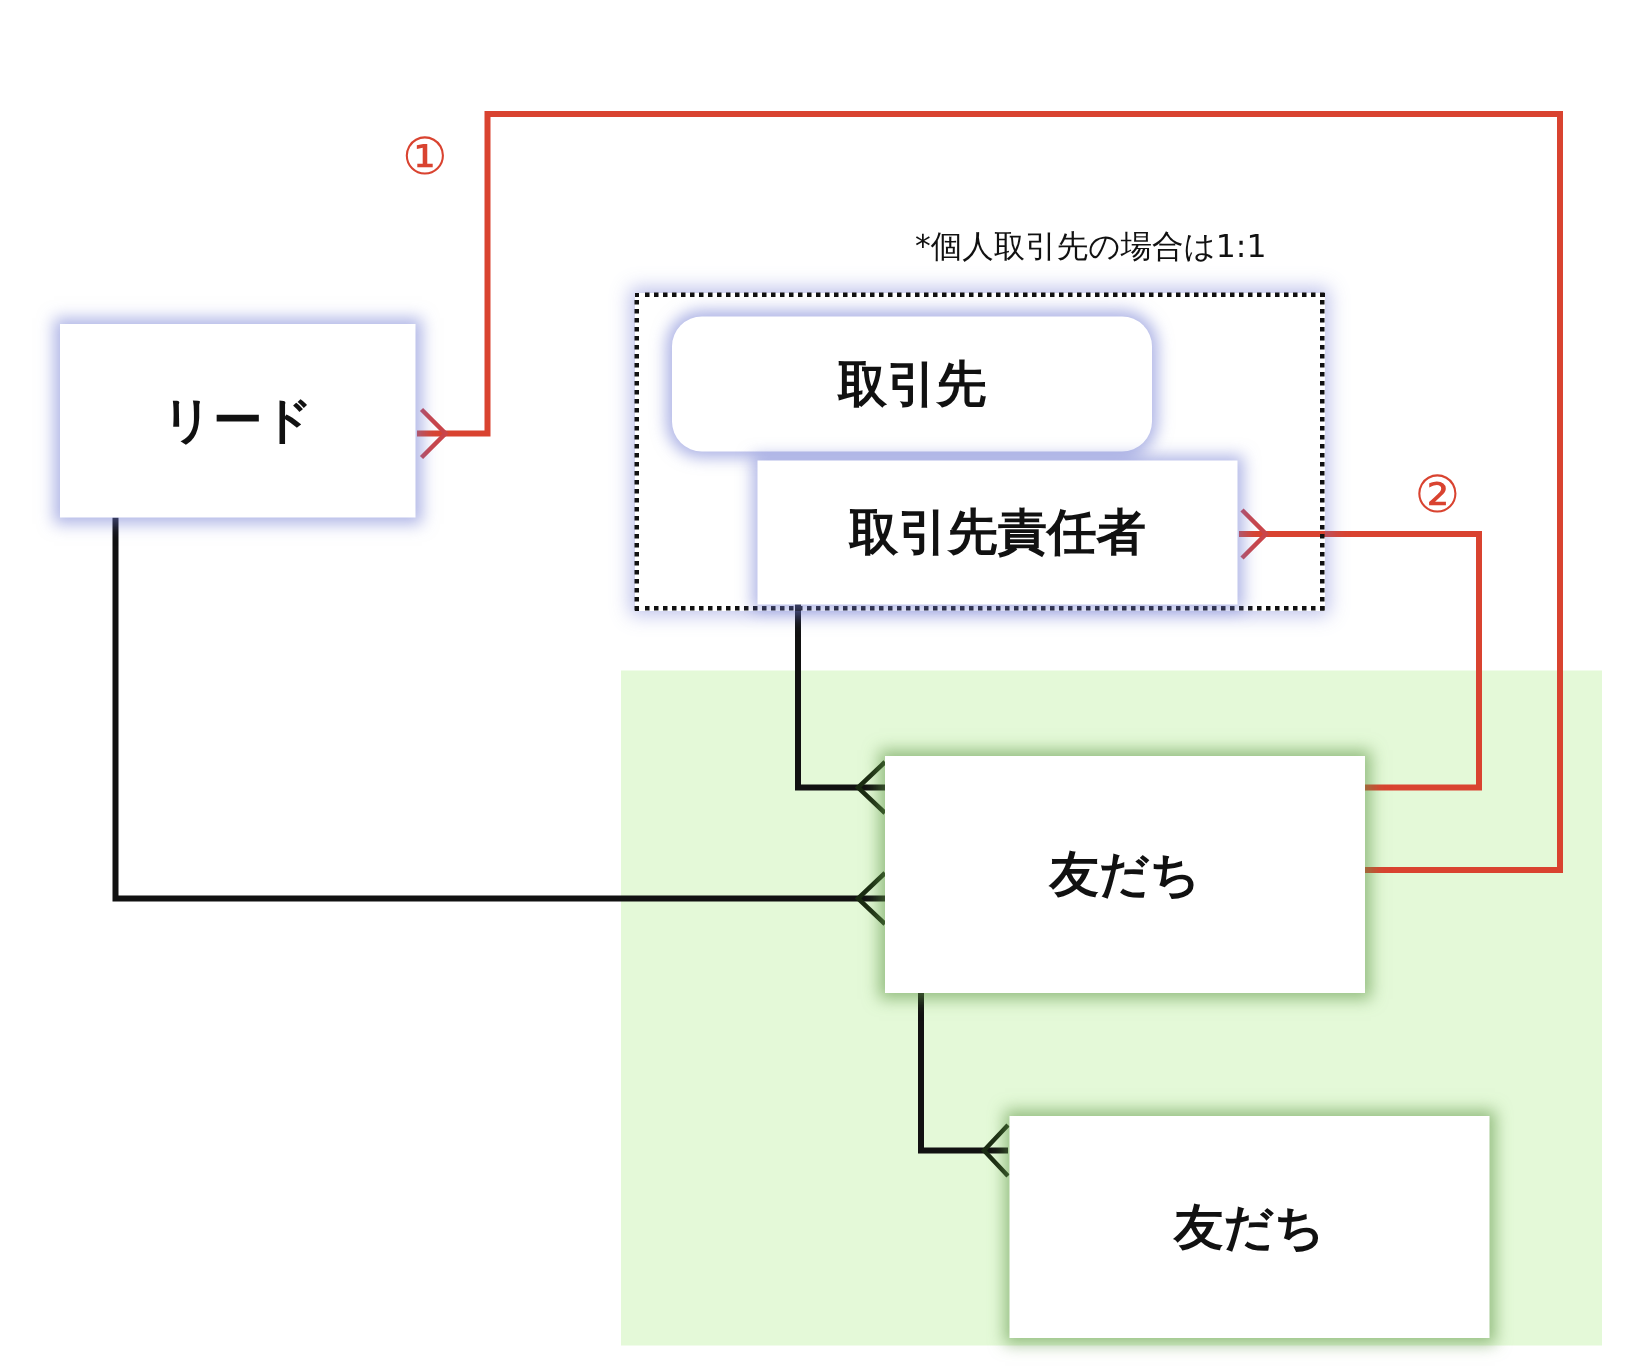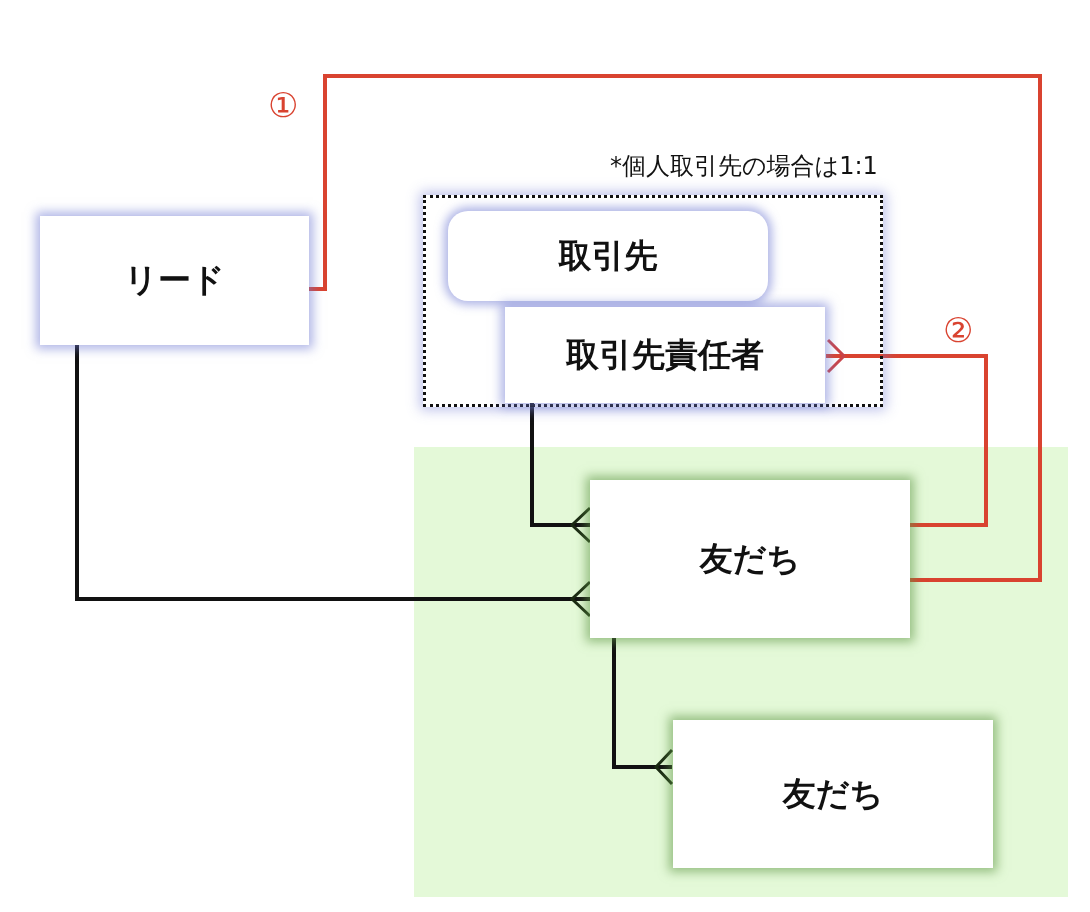--- a/index.html
+++ b/index.html
@@ -2,25 +2,25 @@
 <html><head>
 <meta charset="utf-8">
 <style>
   html, body { margin: 0; padding: 0; background: #ffffff; }
   body { width: 1090px; height: 912px; position: relative; overflow: hidden;
          font-family: "DejaVu Sans", "Liberation Sans", sans-serif; }
   .zone { position: absolute; left: 414px; top: 447px; width: 654px; height: 450px; }
   .entity { position: absolute; background: #ffffff; display: flex; align-items: center; justify-content: center;
             text-align: center; font-weight: bold; color: #111111; font-size: 33px; line-height: 1.35; }
   .entity.blue { box-shadow: 0 0 10px 4px rgba(110,120,210,0.55); }
-  .entity.green { box-shadow: 0 0 10px 4px rgba(95,150,70,0.6); }
+  .entity.green { box-shadow: 0 0 10px 4px rgba(95,150,70,0.6); margin-top: 24px; }
   .group { position: absolute; left: 423px; top: 195px; width: 460px; height: 212px;
            border: 3px dotted #111111; box-sizing: border-box;
            box-shadow: 0 0 12px 3px rgba(110,120,210,0.45); }
-  .note { position: absolute; left: 610px; top: 150px; font-size: 24px; color: #111111; }
+  .note { position: absolute; left: 610px; top: 150px; font-size: 21px; color: #111111; }
   .num { position: absolute; font-size: 34px; line-height: 1; }
   svg { position: absolute; left: 0; top: 0; }
 </style>
 </head>
 <body>
 
 <div class="zone" style="background:#e4f9d8;"></div>
 
 <svg width="1090" height="912">
 
@@ -36,21 +36,21 @@
   <polyline points="910,525 986,525 986,356 826,356" fill="none" stroke="#d94330" stroke-width="4"></polyline>
   <polyline points="828,340 844,356 828,372" fill="none" stroke="#c9454a" stroke-width="3"></polyline>
 </svg>
 
 <div class="num" style="left:268px;top:88px;color:#d94330;">①</div>
 <div class="num" style="left:943px;top:313px;color:#d94330;">②</div>
 
 <div class="note">*個人取引先の場合は1:1</div>
 <div class="group"></div>
 
-<div class="entity blue" style="left:40px;top:216px;width:269px;height:129px;">
+<div class="entity blue" style="left:40px;top:216px;width:237px;height:129px;">
   <span>リード</span>
 </div>
 
 <div class="entity blue" style="left:448px;top:211px;width:320px;height:90px;border-radius:20px;">
   <span>取引先</span>
 </div>
 
 <div class="entity blue" style="left:505px;top:307px;width:320px;height:96px;">
   <span>取引先責任者</span>
 </div>

